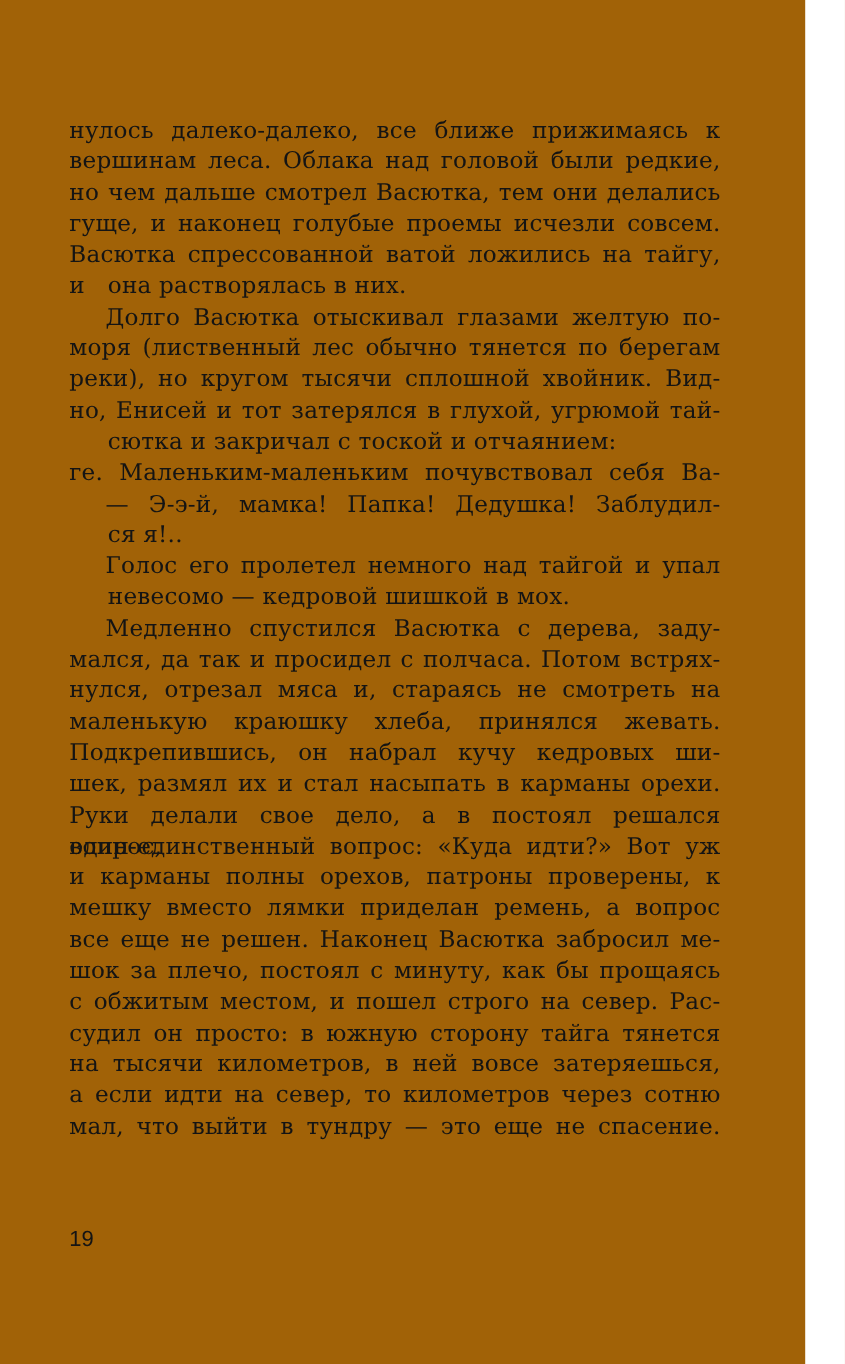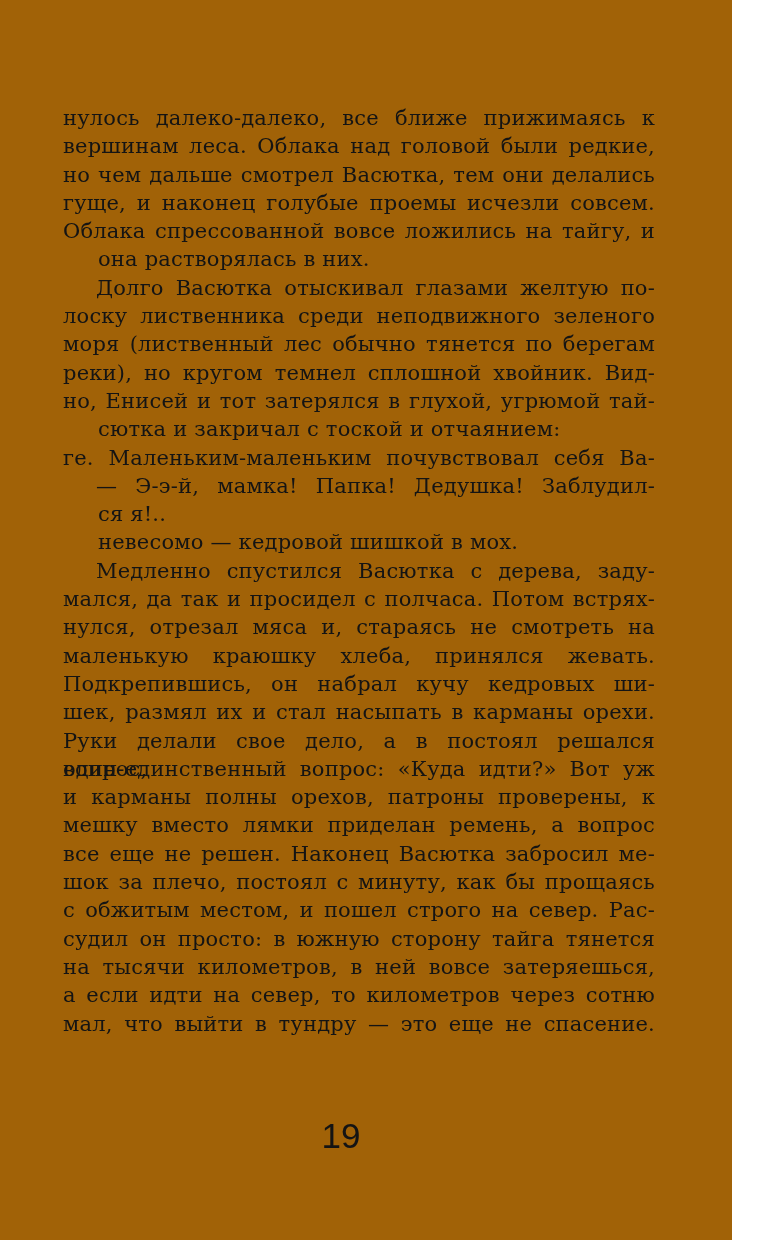--- a/index.html
+++ b/index.html
@@ -35,49 +35,48 @@
   .line.indent {
     text-indent: 33px;
   }
   .line.endline {
     text-align: left;
     text-align-last: left;
     margin-left: 35px;
   }
   .page-number {
     position: absolute;
-    left: 45px;
+    left: 63px;
     top: 1116px;
     width: 592px;
-    text-align: center;
     font-family: "Liberation Sans", sans-serif;
-    font-size: 35px;
+    font-size: 20px;
     color: #141414;
   }
 </style>
 </head>
 <body>
 
 <div class="page">
   <div class="text-block">
       <div class="line">нулось далеко-далеко, все ближе прижимаясь к</div>
       <div class="line">вершинам леса. Облака над головой были редкие,</div>
       <div class="line">но чем дальше смотрел Васютка, тем они делались</div>
       <div class="line">гуще, и наконец голубые проемы исчезли совсем.</div>
-      <div class="line">Облака спрессованной вовсе ложились на тайгу, и</div>
+      <div class="line">Васютка спрессованной ватой ложились на тайгу, и</div>
       <div class="line endline">она растворялась в них.</div>
       <div class="line indent">Долго Васютка отыскивал глазами желтую по-</div>
-      <div class="line">лоску лиственника среди неподвижного зеленого</div>
       <div class="line">моря (лиственный лес обычно тянется по берегам</div>
-      <div class="line">реки), но кругом темнел сплошной хвойник. Вид-</div>
+      <div class="line">реки), но кругом тысячи сплошной хвойник. Вид-</div>
       <div class="line">но, Енисей и тот затерялся в глухой, угрюмой тай-</div>
       <div class="line endline">сютка и закричал с тоской и отчаянием:</div>
       <div class="line">ге. Маленьким-маленьким почувствовал себя Ва-</div>
       <div class="line indent">— Э-э-й, мамка! Папка! Дедушка! Заблудил-</div>
       <div class="line endline">ся я!..</div>
+      <div class="line indent">Голос его пролетел немного над тайгой и упал</div>
       <div class="line endline">невесомо — кедровой шишкой в мох.</div>
       <div class="line indent">Медленно спустился Васютка с дерева, заду-</div>
       <div class="line">мался, да так и просидел с полчаса. Потом встрях-</div>
       <div class="line">нулся, отрезал мяса и, стараясь не смотреть на</div>
       <div class="line">маленькую краюшку хлеба, принялся жевать.</div>
       <div class="line">Подкрепившись, он набрал кучу кедровых ши-</div>
       <div class="line">шек, размял их и стал насыпать в карманы орехи.</div>
       <div class="line">Руки делали свое дело, а в постоял решался вопрос,</div>
       <div class="line">один-единственный вопрос: «Куда идти?» Вот уж</div>
       <div class="line">и карманы полны орехов, патроны проверены, к</div>

